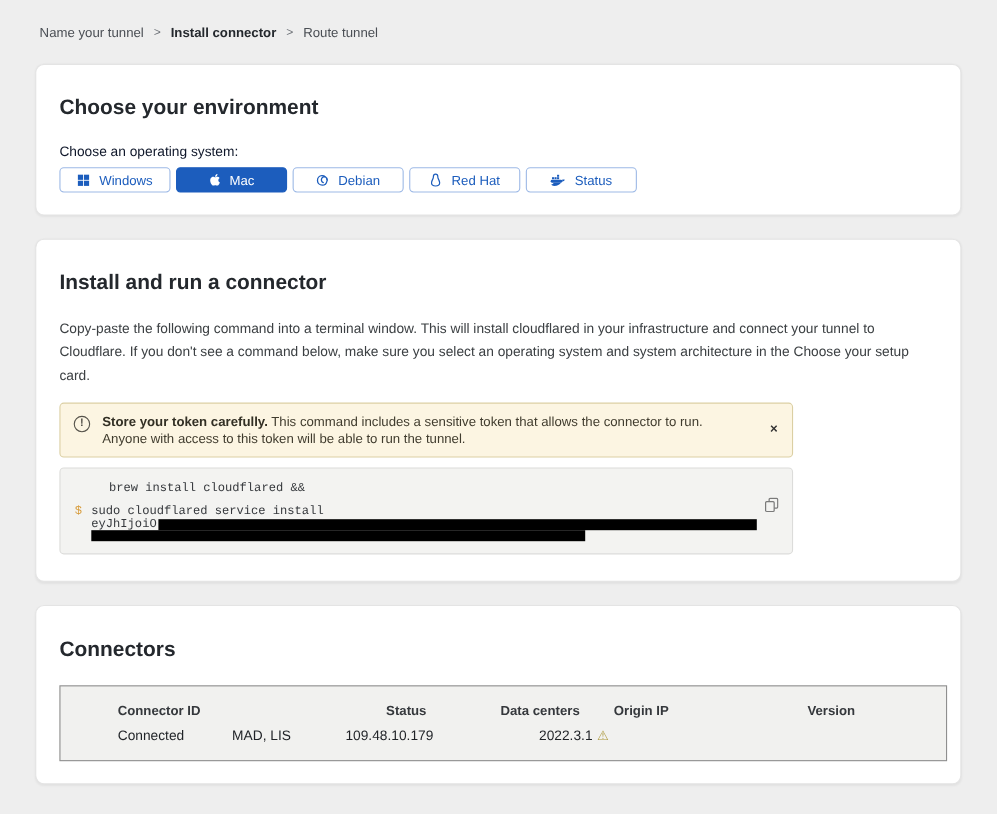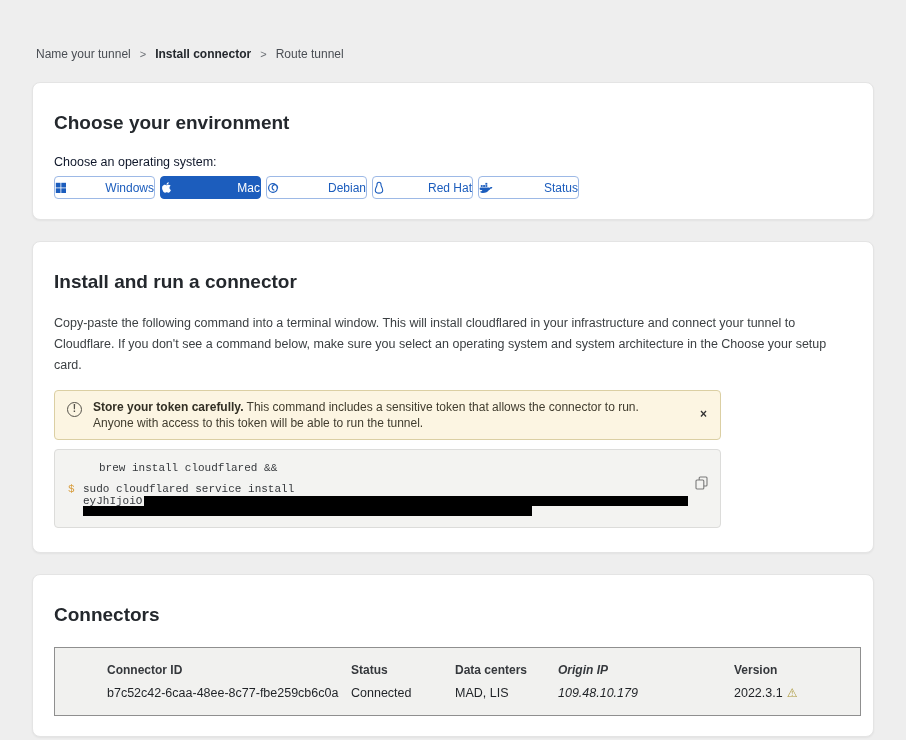--- a/index.html
+++ b/index.html
@@ -6,38 +6,38 @@
   html,body { margin:0; padding:0; }
   body {
     width: 906px; height: 740px; overflow: hidden;
     background: #eeeeee;
     font-family: "Liberation Sans", sans-serif;
     color: #24282d;
   }
   .page { margin: 0 32px; }
 
   
-  .breadcrumb { padding: 23px 0 0 4px; font-size: 12px; color: #4a4e54; display:flex; align-items:center; gap:9px;margin-top:24px; }
+  .breadcrumb { padding: 23px 0 0 4px; font-size: 12px; color: #4a4e54; display:flex; align-items:center; gap:9px; }
   .crumb { cursor: default; }
   .crumb.current { font-weight: 700; color: #24282d; }
   .crumb-sep { color: #6b6f75; font-size: 11px; }
 
   
   .card {
     margin-top: 21px; background:#ffffff; border:1px solid #e4e4e4;
     border-radius: 8px; box-shadow: 0 1px 2px rgba(0,0,0,.05);
     padding: 29px 21px 20px;
   }
   .card h2 { margin:0; font-size:19px; font-weight:700; color:#24282d; }
 
   
   .os-label { margin-top: 21px; font-size: 12.5px; color:#0f172a; }
   .os-row { margin-top: 7px; display:flex; gap:5px; }
   .os-btn {
-    width:101px; height:23px; display:flex; align-items:center; justify-content:space-between; gap:8px;
+    width:101px; height:23px; display:flex; align-items:center; justify-content:center; gap:8px;
     background:#fff; border:1px solid #9db9e6; border-radius:4px;
     color:#1c5dbd; font-size:12px; cursor:pointer; padding:0;
     font-family:"Liberation Sans", sans-serif;
   }
   .os-btn.selected { background:#1c5dbd; border-color:#1c5dbd; color:#ffffff; }
   .os-btn svg { display:block; }
 
   
   .card.install { padding-bottom: 24px; }
   .desc { margin:20px 0 0; font-size:12.5px; line-height:21px; color:#3c4043; }
@@ -79,21 +79,21 @@
   .table-panel {
     margin-top:21px; width:807px; height:69px;
     background:#f1f1ef; border:1px solid #8f8f8f;
     padding:15px 0 0 52px;
   }
   .t-row { display:flex; }
   .t-head .cell { font-size:12px; font-weight:700; color:#35383c; }
   .t-data { margin-top:9px; }
   .t-data .cell { font-size:12.5px; color:#1f2226; }
   .cell.c1 { width:244px; } .cell.c2 { width:104px; } .cell.c3 { width:103px; }
-  .cell.c4 { width:176px;font-style:italic; } .cell.c5 { flex:1; }
+  .cell.c4 { width:176px; } .cell.c5 { flex:1; }
   .status-connected { color:#46a46c; }
   .version-warn { color:#ab9738; font-size:12px; margin-left:4px; }
 
   
   .next-btn {
     margin-top:29px; height:28px; padding:0 17px;
     background:#1c5dbd; color:#fff; border:none; border-radius:4px;
     font-size:12.5px; cursor:pointer; font-family:"Liberation Sans", sans-serif;
   }
 </style>
@@ -209,21 +209,20 @@
     <h2>Connectors</h2>
     <div class="table-panel">
       <div class="t-row t-head">
         <span class="cell c1">Connector ID</span>
         <span class="cell c2">Status</span>
         <span class="cell c3">Data centers</span>
         <span class="cell c4">Origin IP</span>
         <span class="cell c5">Version</span>
       </div>
       <div class="t-row t-data">
-        <span class="cell c1">b7c52c42-6caa-48ee-8c77-fbe259cb6c0a</span>
         <span class="cell c2 status-connected">Connected</span>
         <span class="cell c3">MAD, LIS</span>
         <span class="cell c4">109.48.10.179</span>
         <span class="cell c5"><span>2022.3.1</span><span class="version-warn">⚠</span></span>
       </div>
     </div>
   </div>
 
   
   <button class="next-btn">Next</button>

